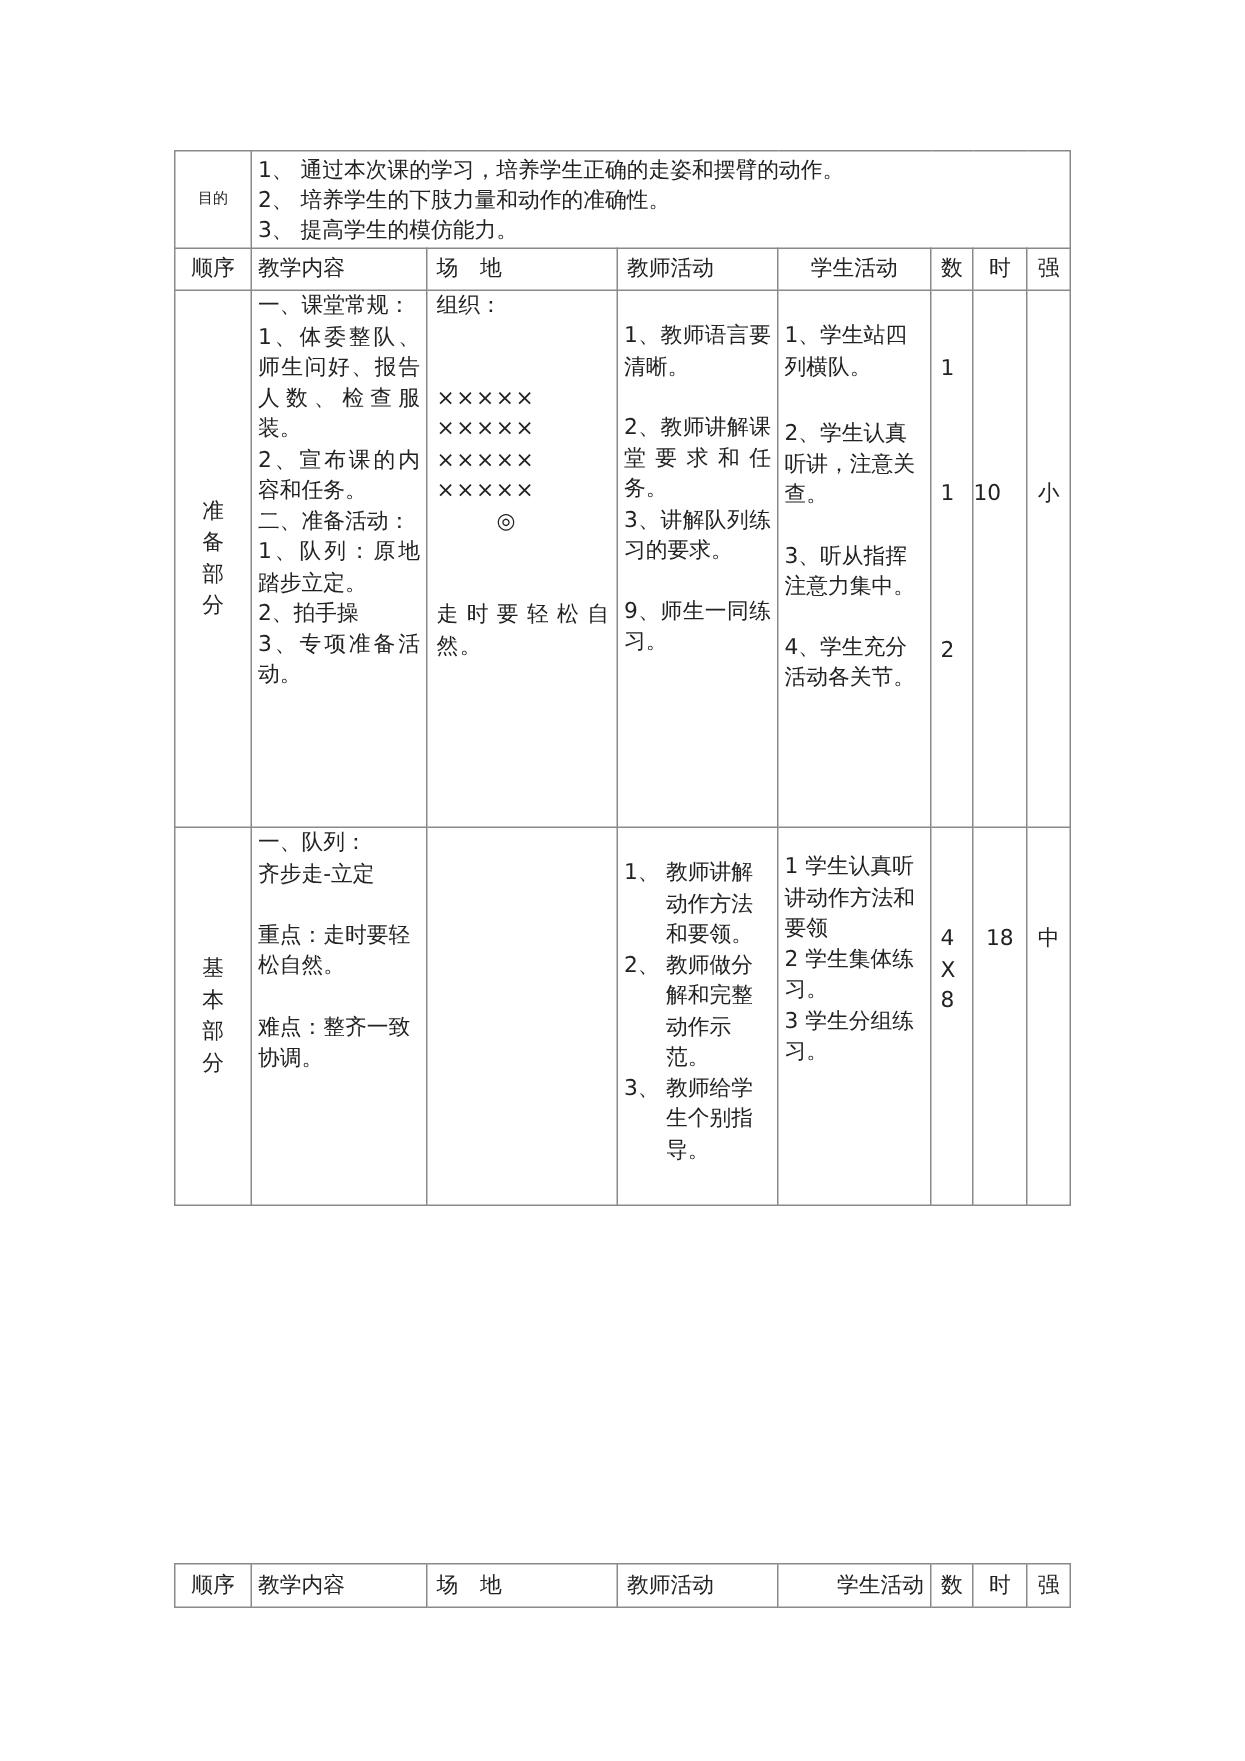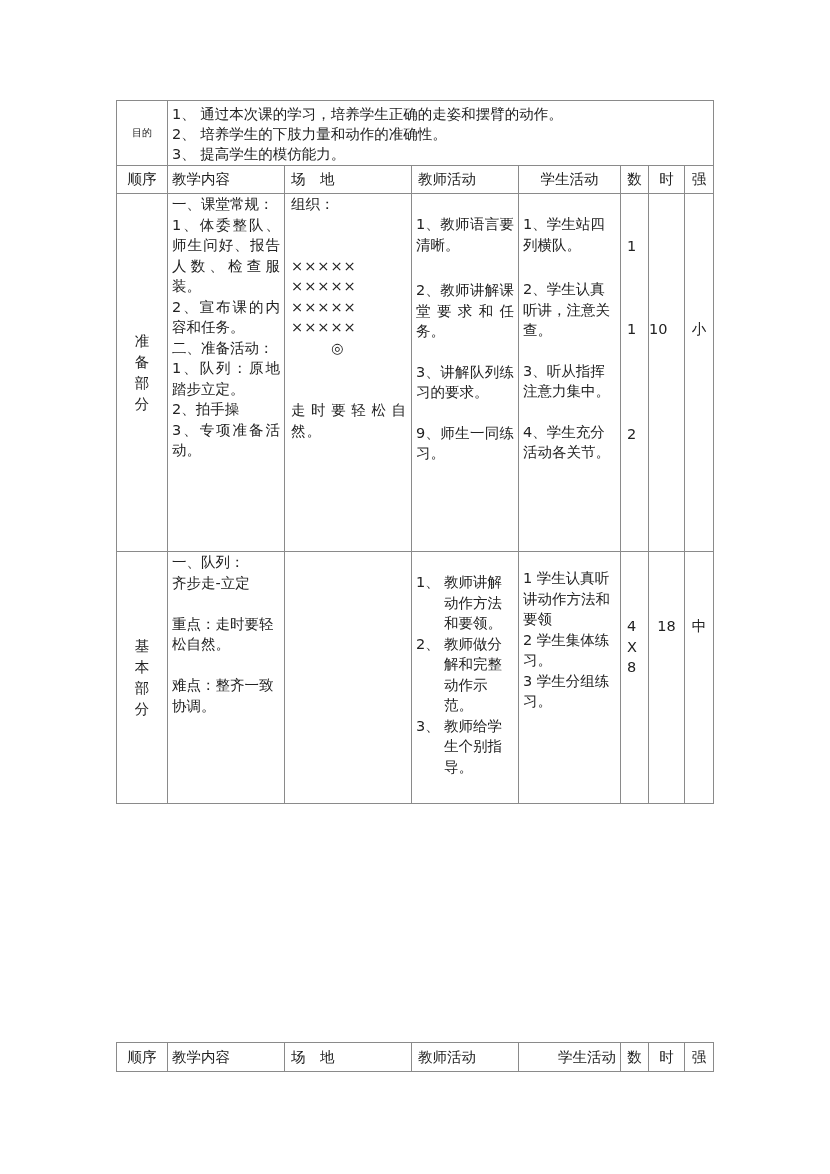--- a/index.html
+++ b/index.html
@@ -72,22 +72,22 @@
       <div style="height:41px"></div>
       <div class="formation">×××××</div>
       <div class="formation">×××××</div>
       <div class="formation">×××××</div>
       <div class="formation">×××××</div>
       <div style="padding-left:40px">◎</div>
       <div style="height:42px"></div>
       <div class="just" style="letter-spacing:1px">走时要轻松自然。</div>
     </td>
     <td style="padding-top:20px">
-      <div class="just" style="margin-bottom:25px">1、教师语言要清晰。</div>
-      <div class="just" style="margin-bottom:20px">2、教师讲解课堂要求和任务。</div>
+      <div class="just" style="margin-bottom:20px">1、教师语言要清晰。</div>
+      <div class="just" style="">2、教师讲解课堂要求和任务。</div>
       <div class="just" style="margin-bottom:20px">3、讲解队列练习的要求。</div>
       <div class="just">9、师生一同练习。</div>
     </td>
     <td style="padding-top:20px">
       <div style="margin-bottom:24px">1、学生站四列横队。</div>
       <div style="margin-bottom:20px">2、学生认真听讲，注意关查。</div>
       <div style="margin-bottom:20px">3、听从指挥注意力集中。</div>
       <div>4、学生充分活动各关节。</div>
     </td>
     <td style="padding:0;position:relative">

